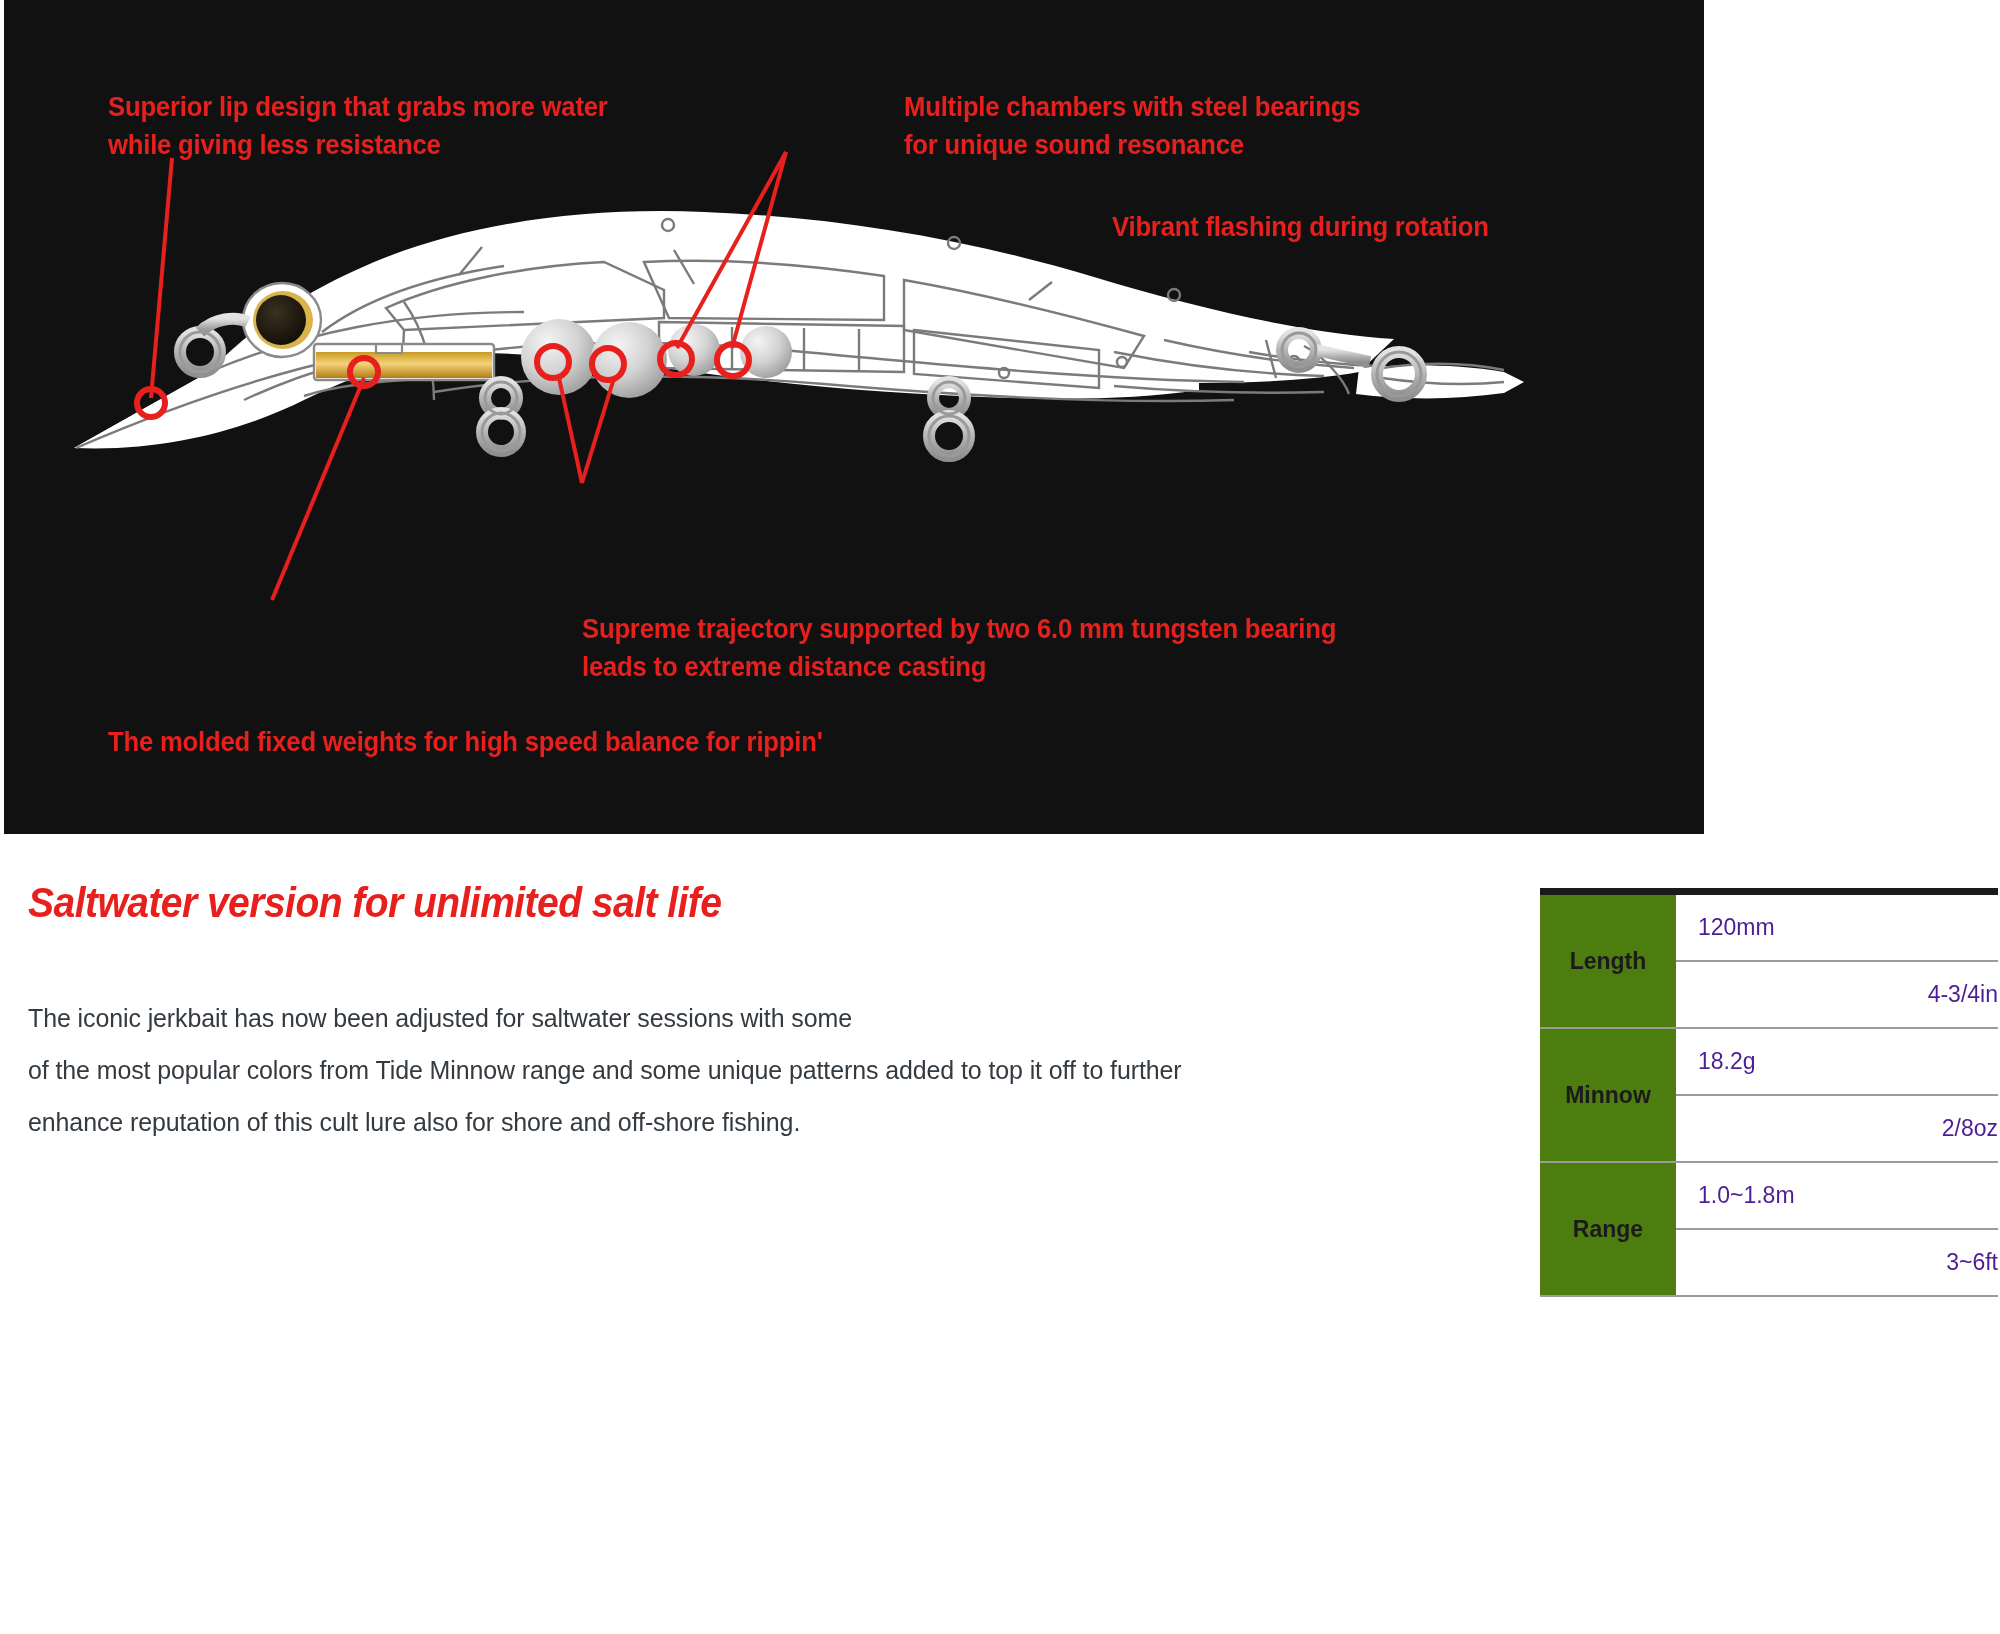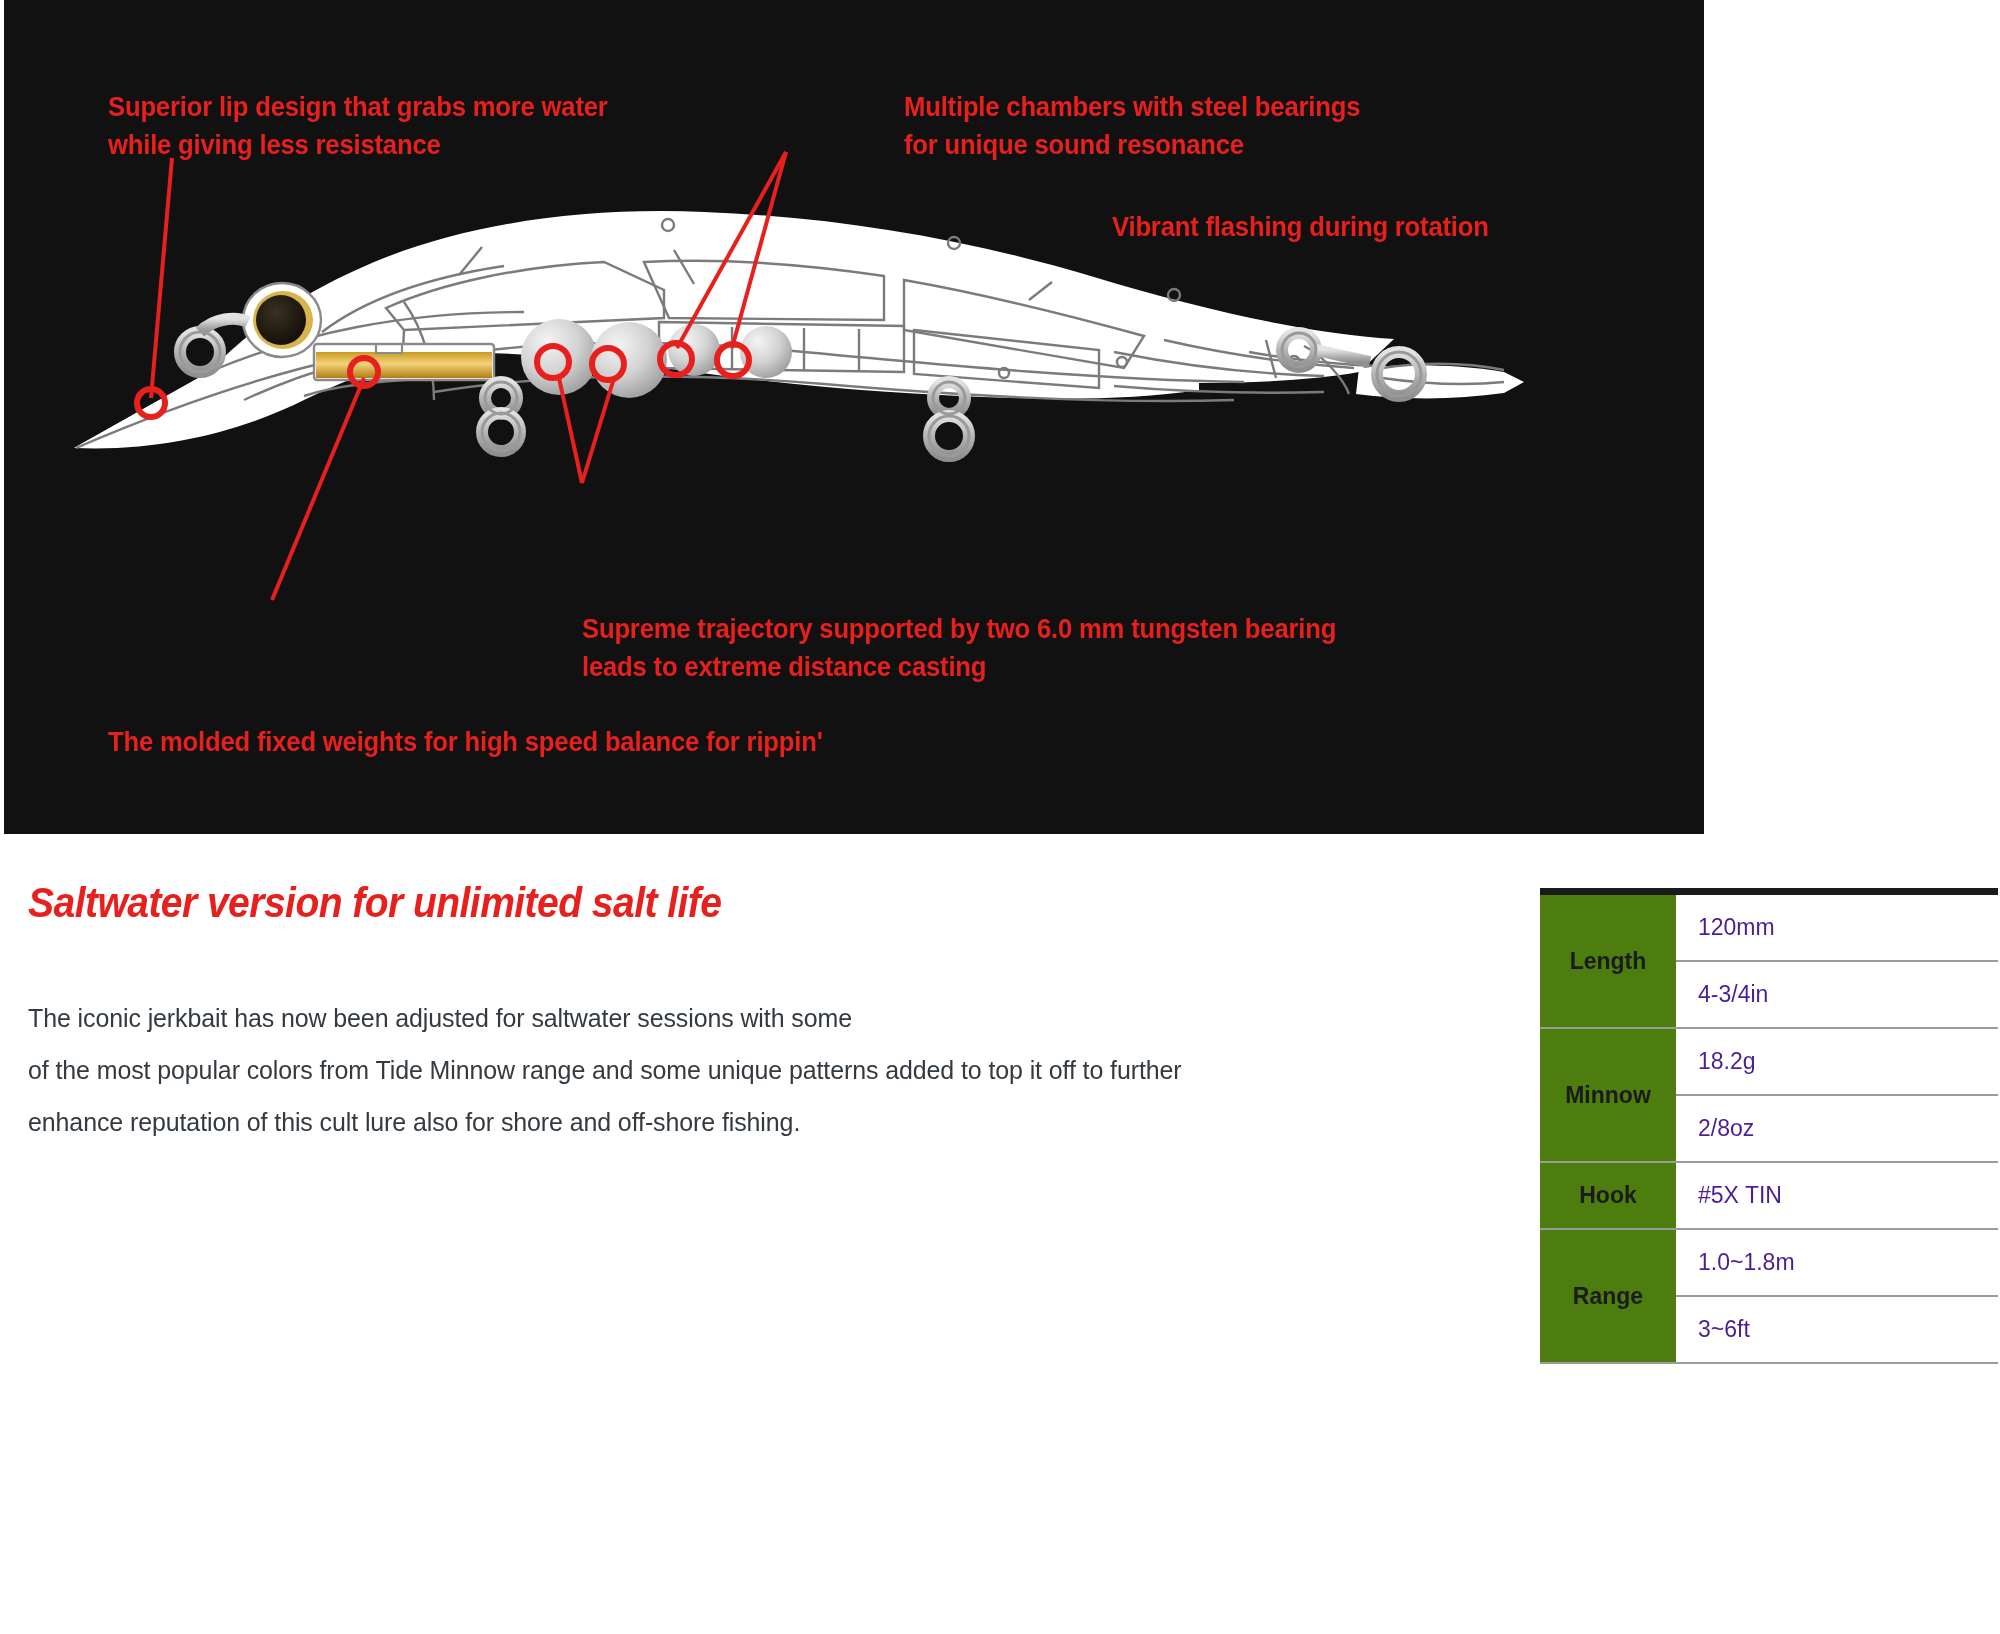--- a/index.html
+++ b/index.html
@@ -117,21 +117,21 @@
     background: #ffffff;
     border-bottom: 2px solid #9b9b9b;
     padding: 0 !important;
   }
   .val-line {
     padding: 17px 0 17px 22px;
     color: #4c1d95;
     font-size: 23px;
     line-height: 1.35;
   }
-  .val-line + .val-line { border-top: 2px solid #9b9b9b; }
+  .val-line + .val-line { border-top: 2px solid #9b9b9b; text-align: right; }
   .val-tall { min-height: 70px; }
 </style>
 </head>
 <body>
 
 <div id="hero">
 
   <svg id="hero-svg" viewBox="0 0 1700 834">
     <defs>
       <linearGradient id="gold" x1="0" y1="0" x2="0" y2="1">
@@ -326,26 +326,20 @@
         </td>
       </tr>
       <tr>
         <td class="lbl-cell">Minnow</td>
         <td class="vals-cell">
           <div class="val-line">18.2g</div>
           <div class="val-line">2/8oz</div>
         </td>
       </tr>
       <tr>
-        <td class="lbl-cell">Hook</td>
-        <td class="vals-cell">
-          <div class="val-line">#5X TIN</div>
-        </td>
-      </tr>
-      <tr>
         <td class="lbl-cell">Range</td>
         <td class="vals-cell">
           <div class="val-line">1.0~1.8m</div>
           <div class="val-line">3~6ft</div>
         </td>
       </tr>
     </tbody>
   </table>
 </div>
 

